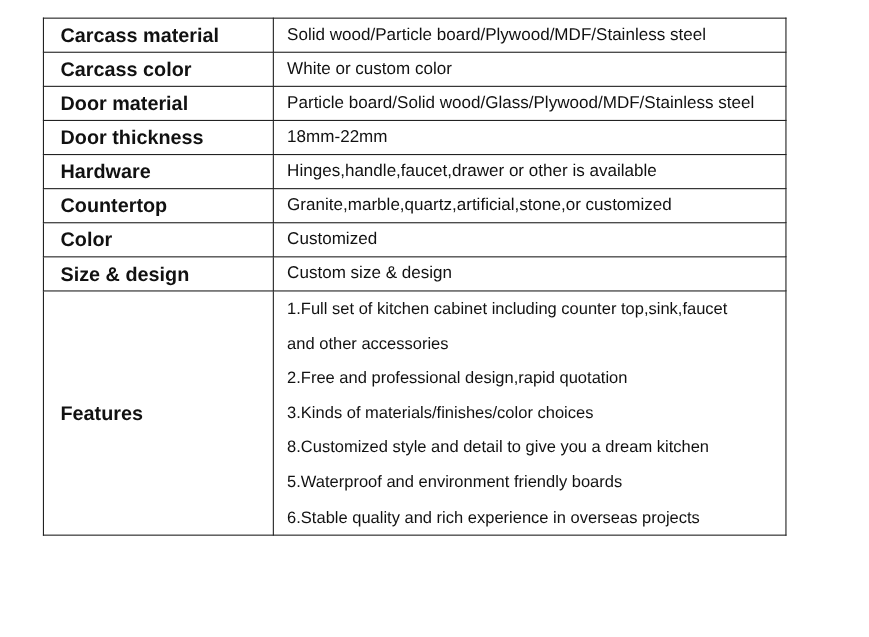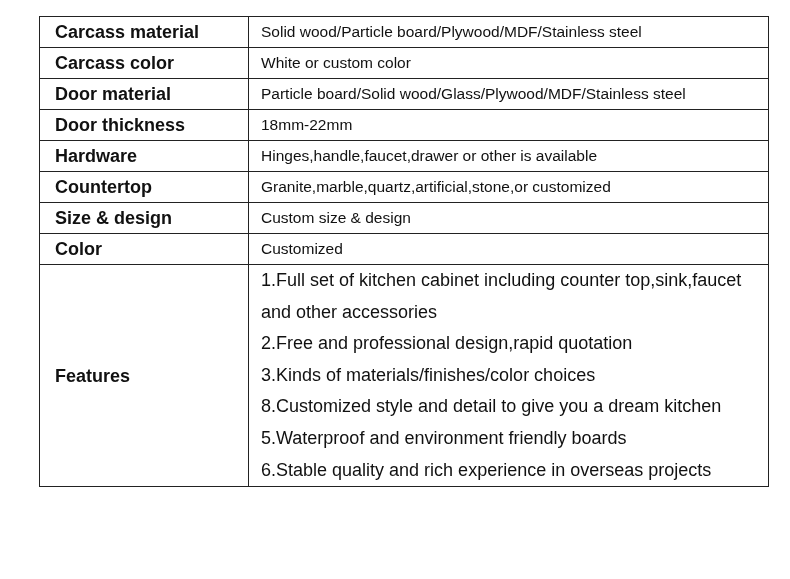--- a/index.html
+++ b/index.html
@@ -12,21 +12,21 @@
     }
     body {
       position: relative;
       font-family: "Liberation Sans", sans-serif;
       color: #111111;
     }
     table.spec {
       position: absolute;
       left: 39px;
       top: 16px;
-      width: 730px;
+      width: 676px;
       border-collapse: collapse;
       table-layout: fixed;
     }
     table.spec td {
       border: 1.5px solid #222222;
       padding: 0;
       vertical-align: middle;
     }
     td.label {
       width: 193px;
@@ -50,21 +50,21 @@
       vertical-align: middle;
     }
     tr.features td.value {
       padding-top: 0 !important;
       vertical-align: top;
     }
     .feature-line {
       display: block;
       height: 31.6px;
       line-height: 31.6px;
-      font-size: 18px;
+      font-size: 15px;
       white-space: nowrap;
     }
   </style>
 </head>
 <body>
 
 <table class="spec">
   <tbody>
     <tr>
       <td class="label">Carcass material</td>
@@ -84,26 +84,26 @@
     </tr>
     <tr>
       <td class="label">Hardware</td>
       <td class="value">Hinges,handle,faucet,drawer or other is available</td>
     </tr>
     <tr>
       <td class="label">Countertop</td>
       <td class="value">Granite,marble,quartz,artificial,stone,or customized</td>
     </tr>
     <tr>
+      <td class="label">Color</td>
+      <td class="value">Customized</td>
+    </tr>
+    <tr>
       <td class="label">Size &amp; design</td>
       <td class="value">Custom size &amp; design</td>
-    </tr>
-    <tr>
-      <td class="label">Color</td>
-      <td class="value">Customized</td>
     </tr>
     <tr class="features">
       <td class="label">Features</td>
       <td class="value">
         <span class="feature-line">1.Full set of kitchen cabinet including counter top,sink,faucet</span>
         <span class="feature-line">and other accessories</span>
         <span class="feature-line">2.Free and professional design,rapid quotation</span>
         <span class="feature-line">3.Kinds of materials/finishes/color choices</span>
         <span class="feature-line">8.Customized style and detail to give you a dream kitchen</span>
         <span class="feature-line">5.Waterproof and environment friendly boards</span>

